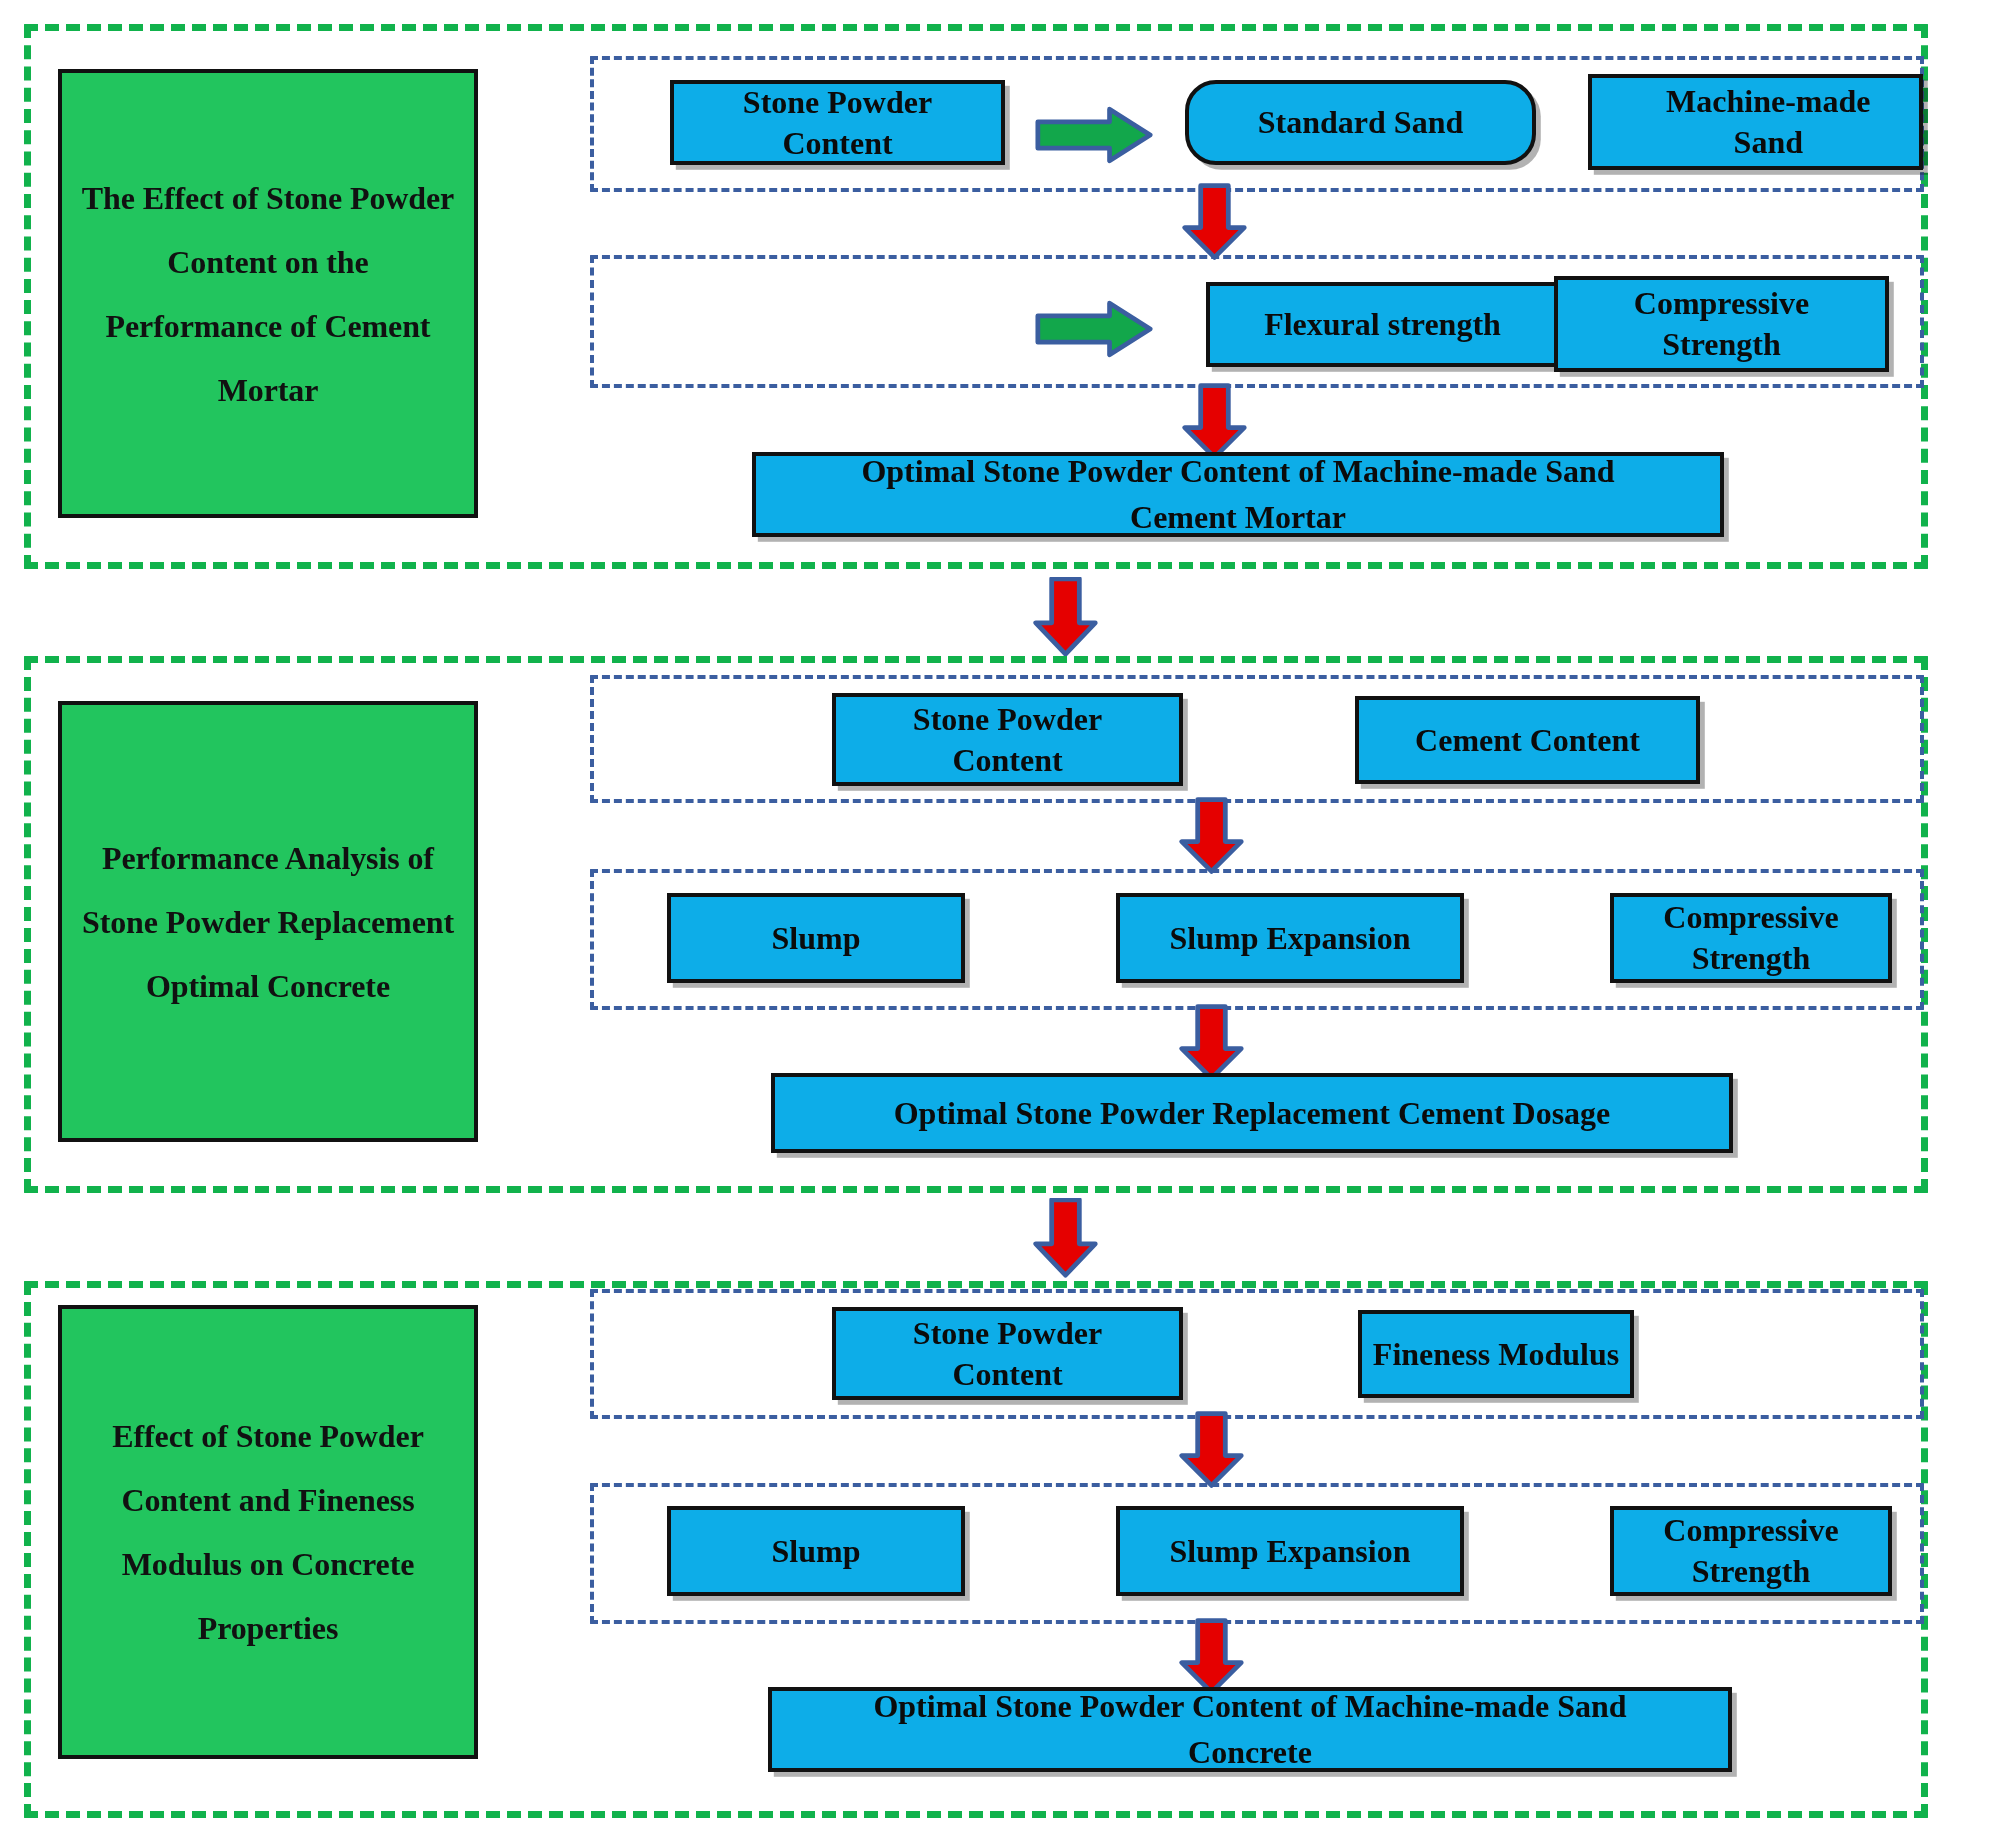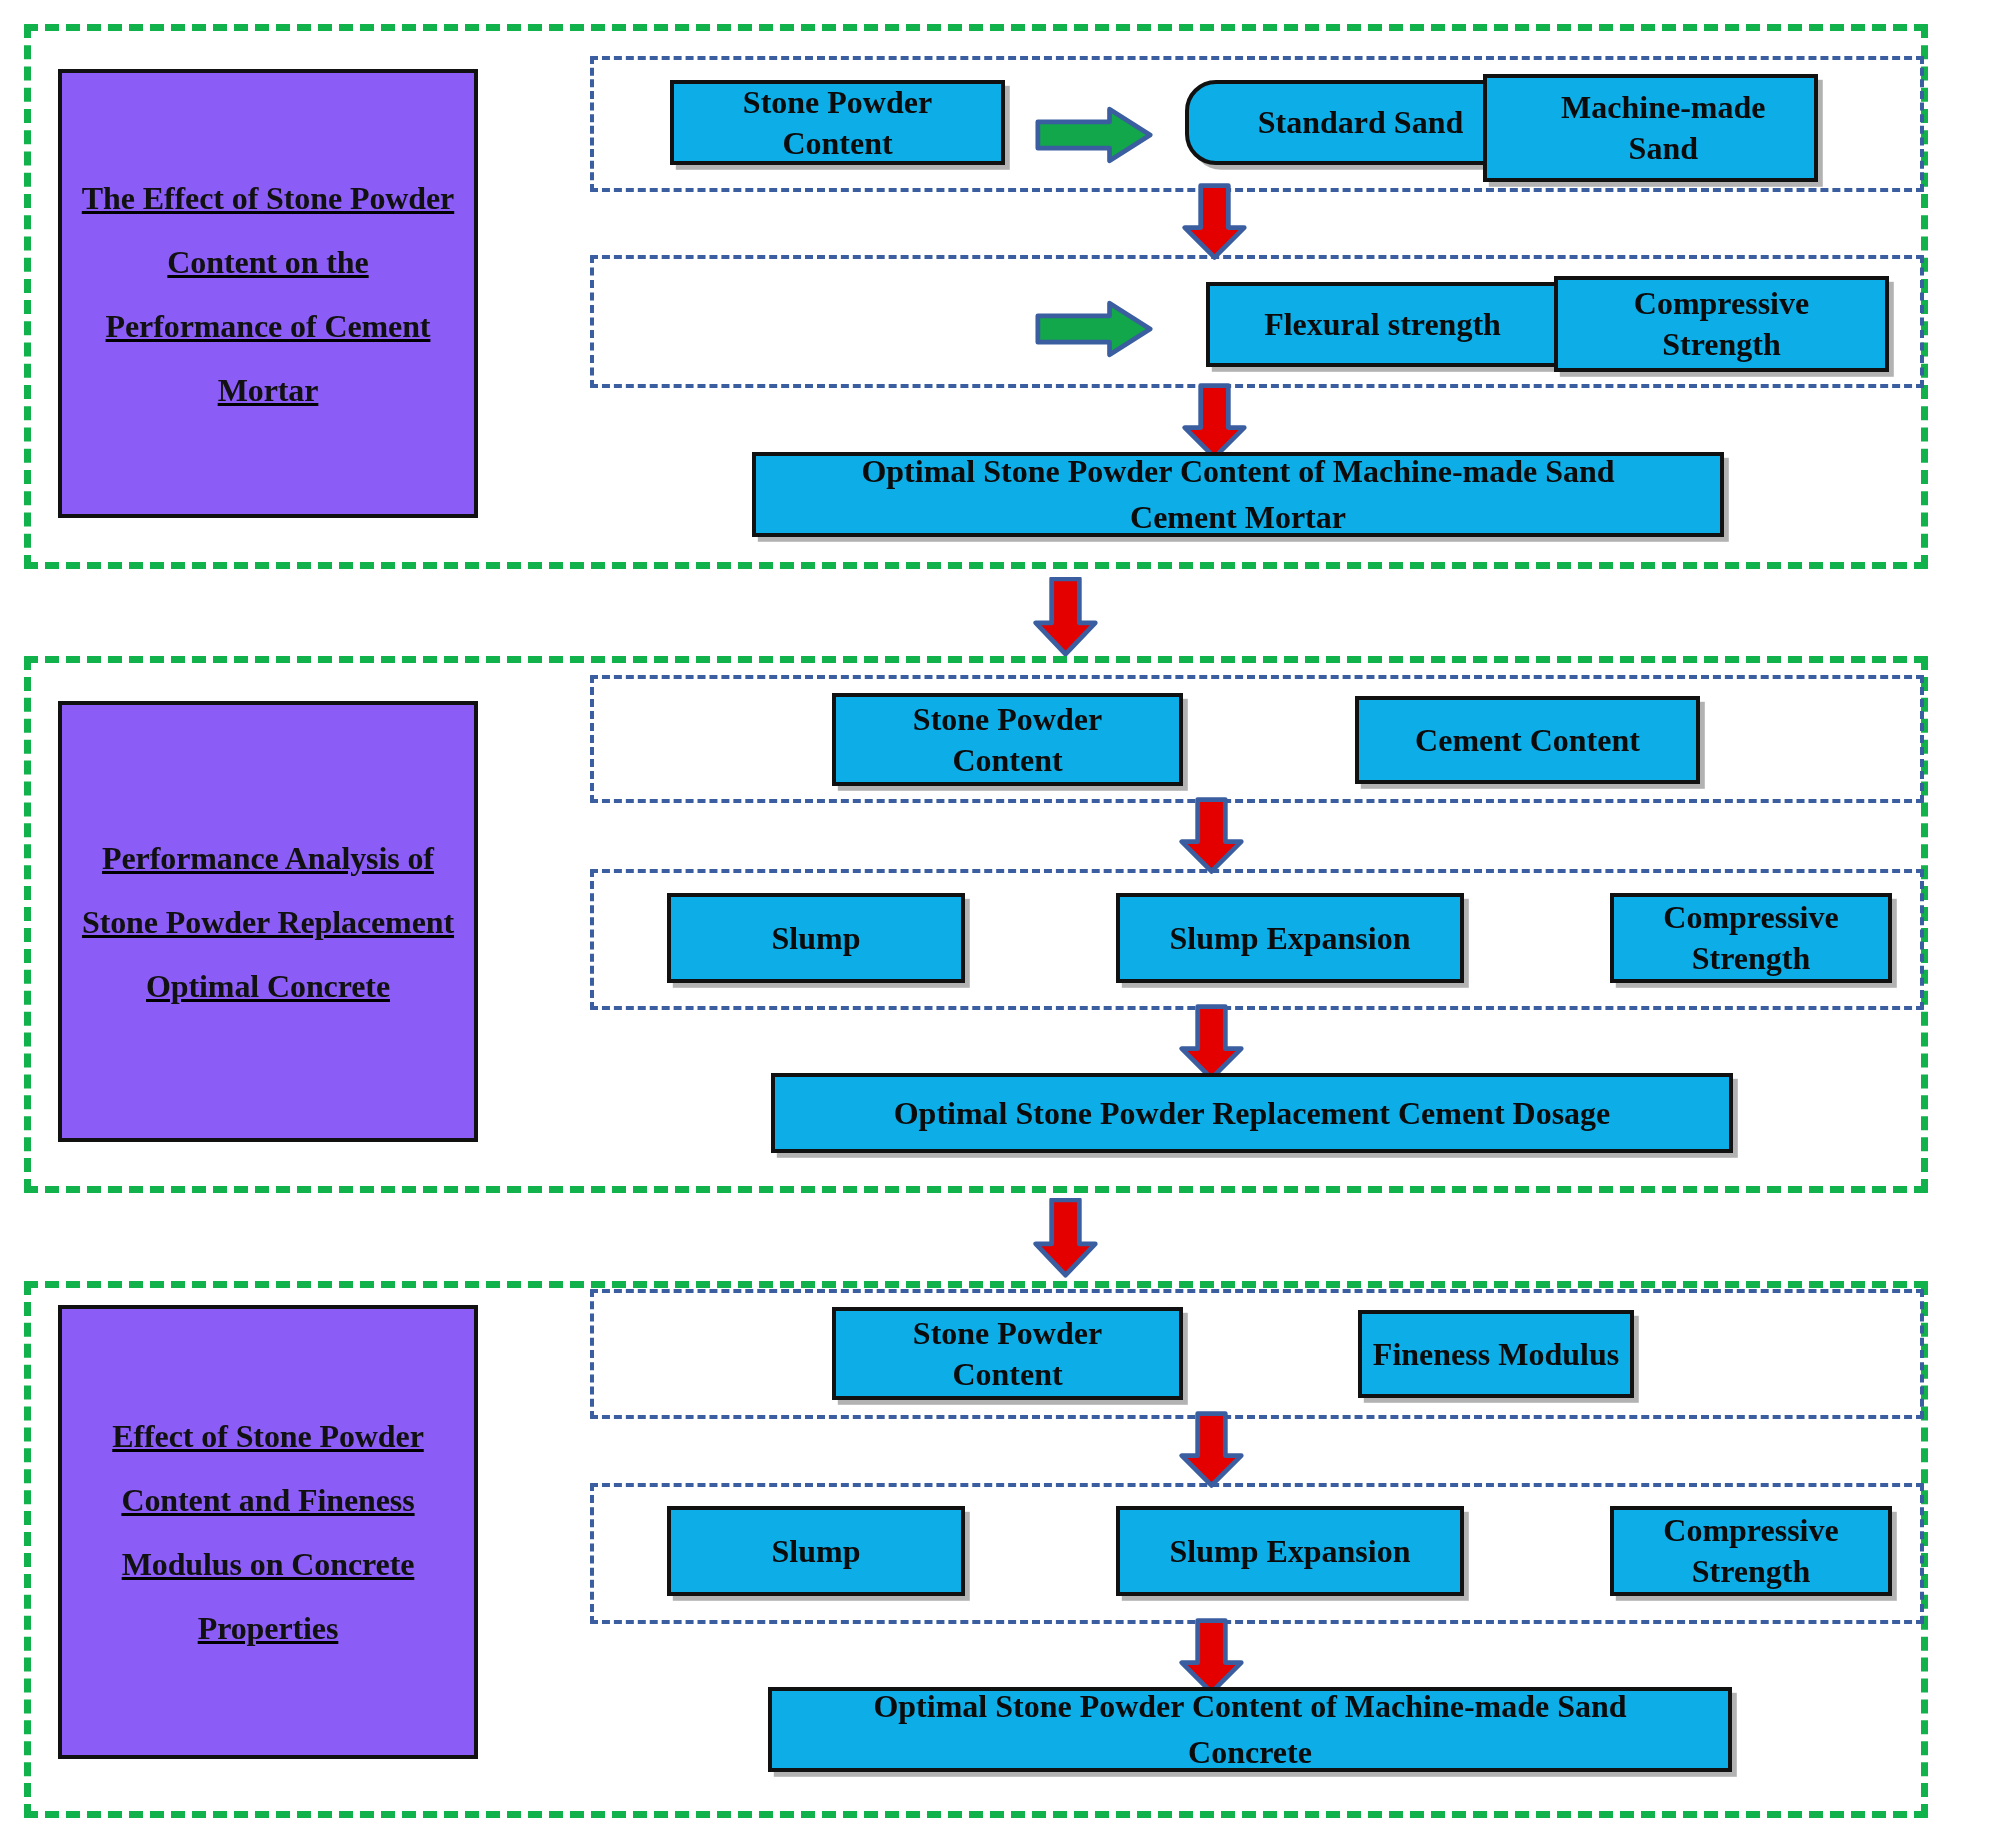--- a/index.html
+++ b/index.html
@@ -23,29 +23,28 @@
   .section {
     position: absolute;
     border: 7.4px dashed #11B24C;
     box-sizing: border-box;
     background: transparent;
   }
 
   
   .title-panel {
     position: absolute;
-    background: #8b5cf6;
+    background: #22c55e;
     border: 4.8px solid #111111;
     box-sizing: border-box;
     display: flex;
     align-items: center;
     justify-content: center;
     text-align: center;
     padding: 0 14px;
-    text-decoration: underline;
   }
   .title-panel .txt {
     font-weight: bold;
     font-size: 32px;
     line-height: 2.0;
     color: #111111;
     letter-spacing: -0.1px;
   }
 
   
@@ -108,21 +107,21 @@
   <div class="arrow" style="left:1034px; top:106px; width:120px; height:58px;">
     <svg width="120" height="58" viewBox="0 0 225 110">
       <polygon points="6,30 142,30 142,6 219,55 142,104 142,80 6,80" fill="#12A74B" stroke="#3B5EA0" stroke-width="9" stroke-linejoin="round"></polygon>
     </svg>
   </div>
 
   <div class="box" style="left:1185px; top:80px; width:351px; height:85px;border-radius:31px;">
     <span class="txt">Standard Sand</span>
   </div>
 
-  <div class="box" style="left:1483px; top:74px; width:335px; height:108px;padding-left:33px;">
+  <div class="box" style="left:1588px; top:74px; width:335px; height:96px;padding-left:33px;">
     <span class="txt">Machine-made
 Sand</span>
   </div>
 
   <div class="arrow" style="left:1172px; top:183px; width:85px; height:77px;">
     <svg width="85" height="77" viewBox="0 0 160 145">
       <polygon points="54,5 106,5 106,84 136,84 80,140 24,84 54,84" fill="#E50000" stroke="#3B5EA0" stroke-width="9" stroke-linejoin="round"></polygon>
     </svg>
   </div>
 

